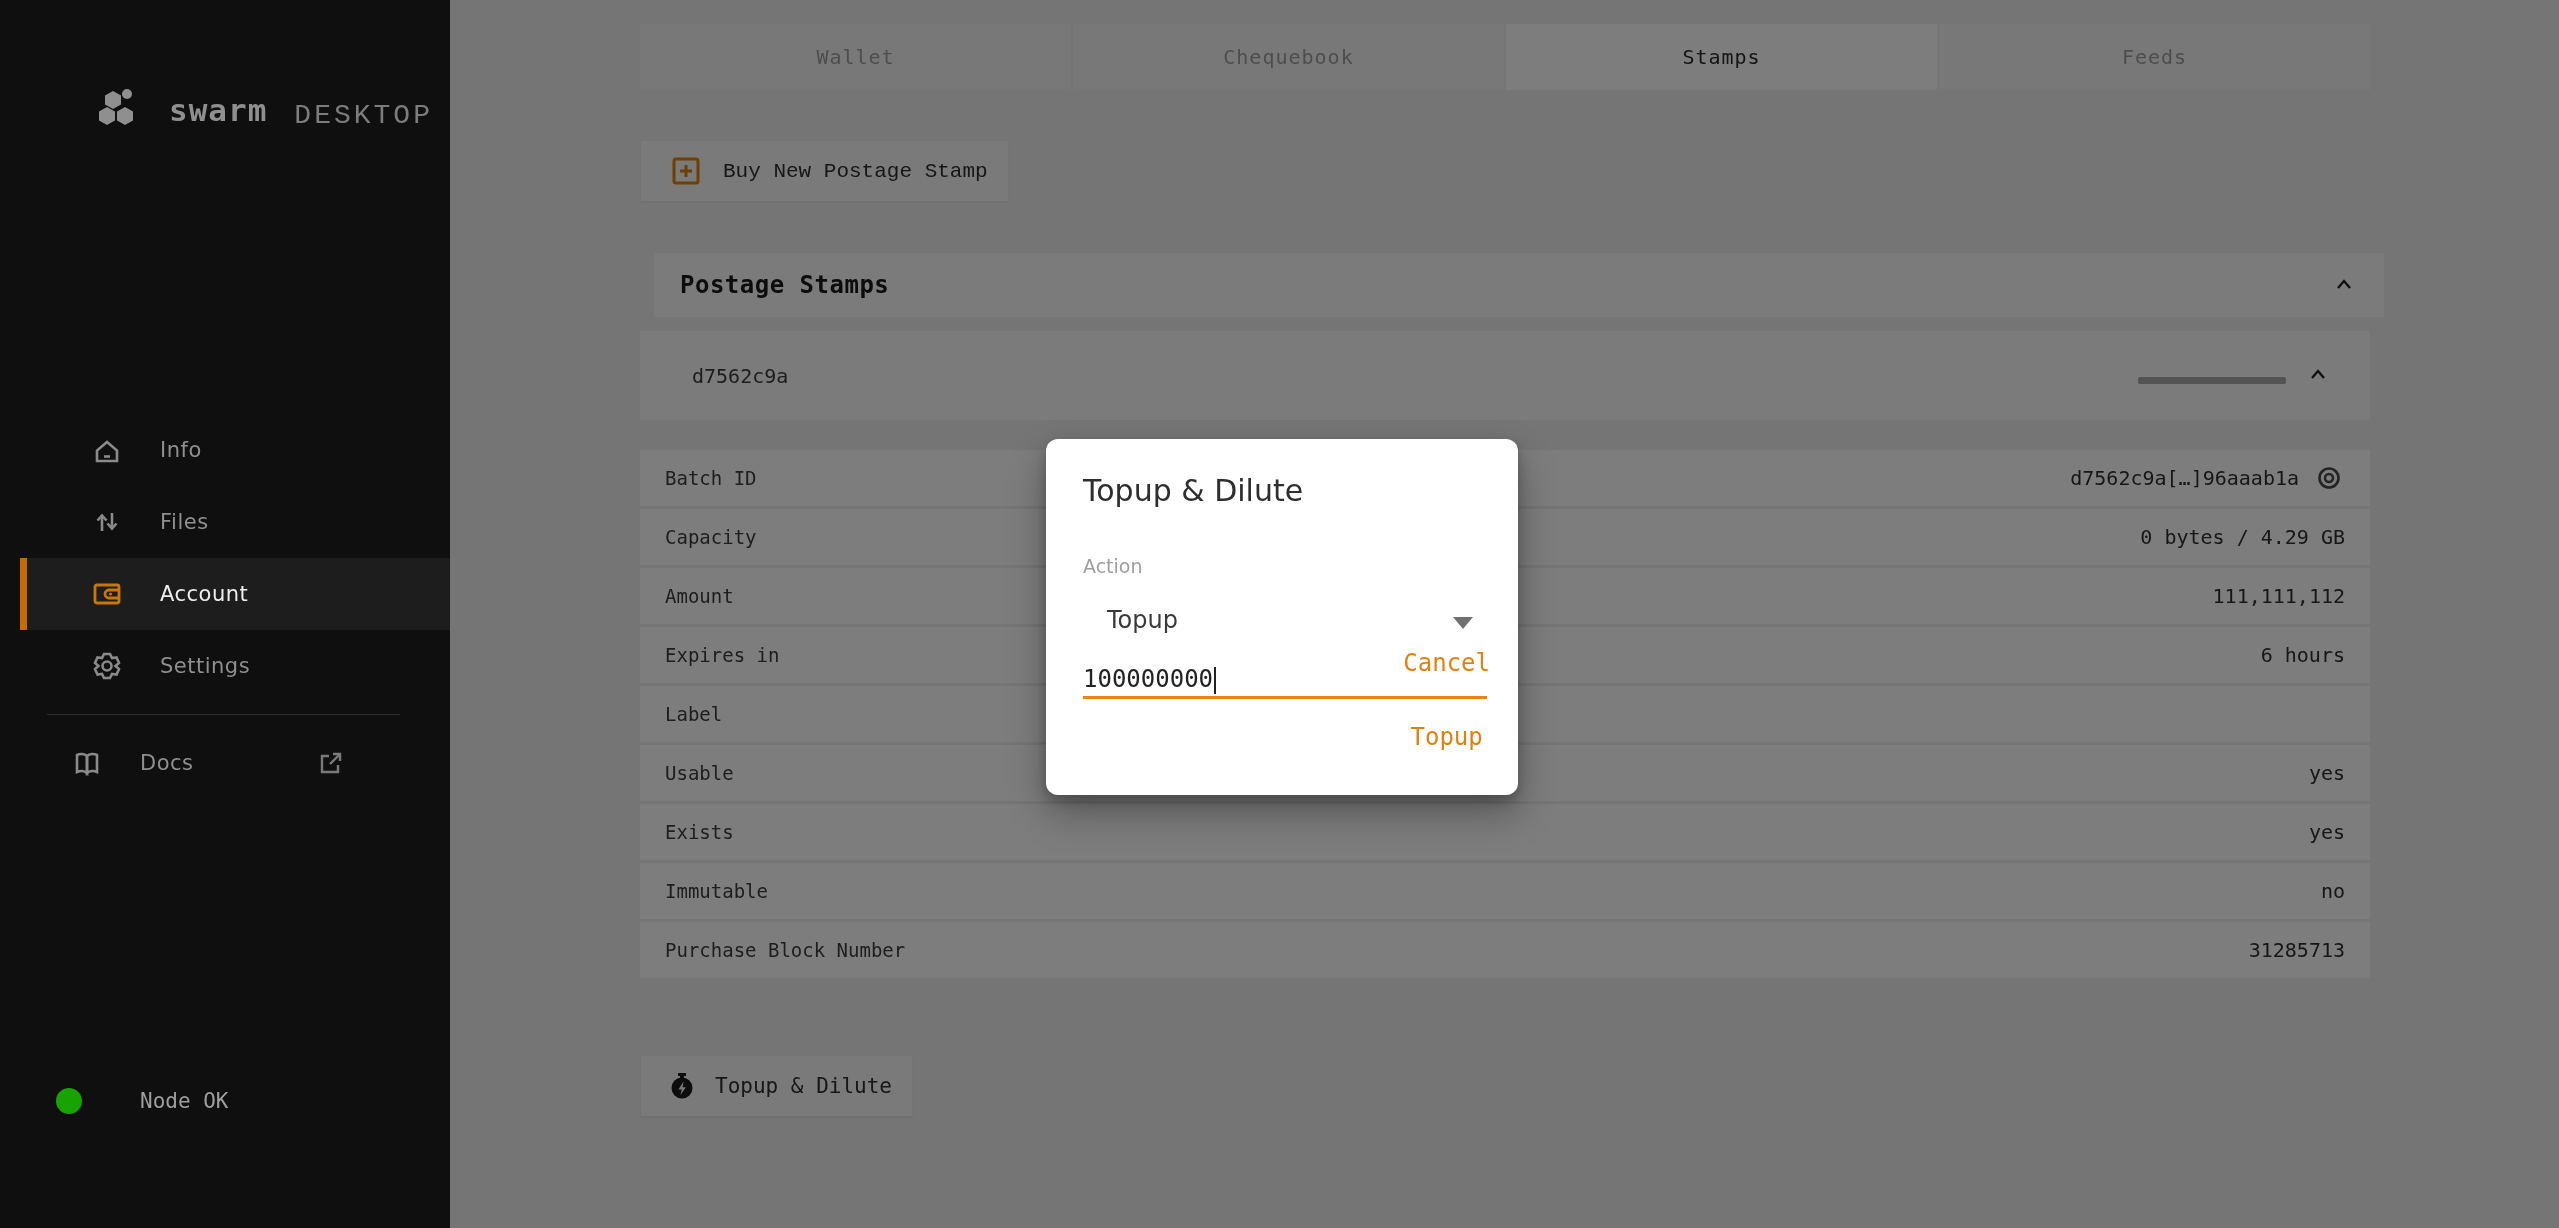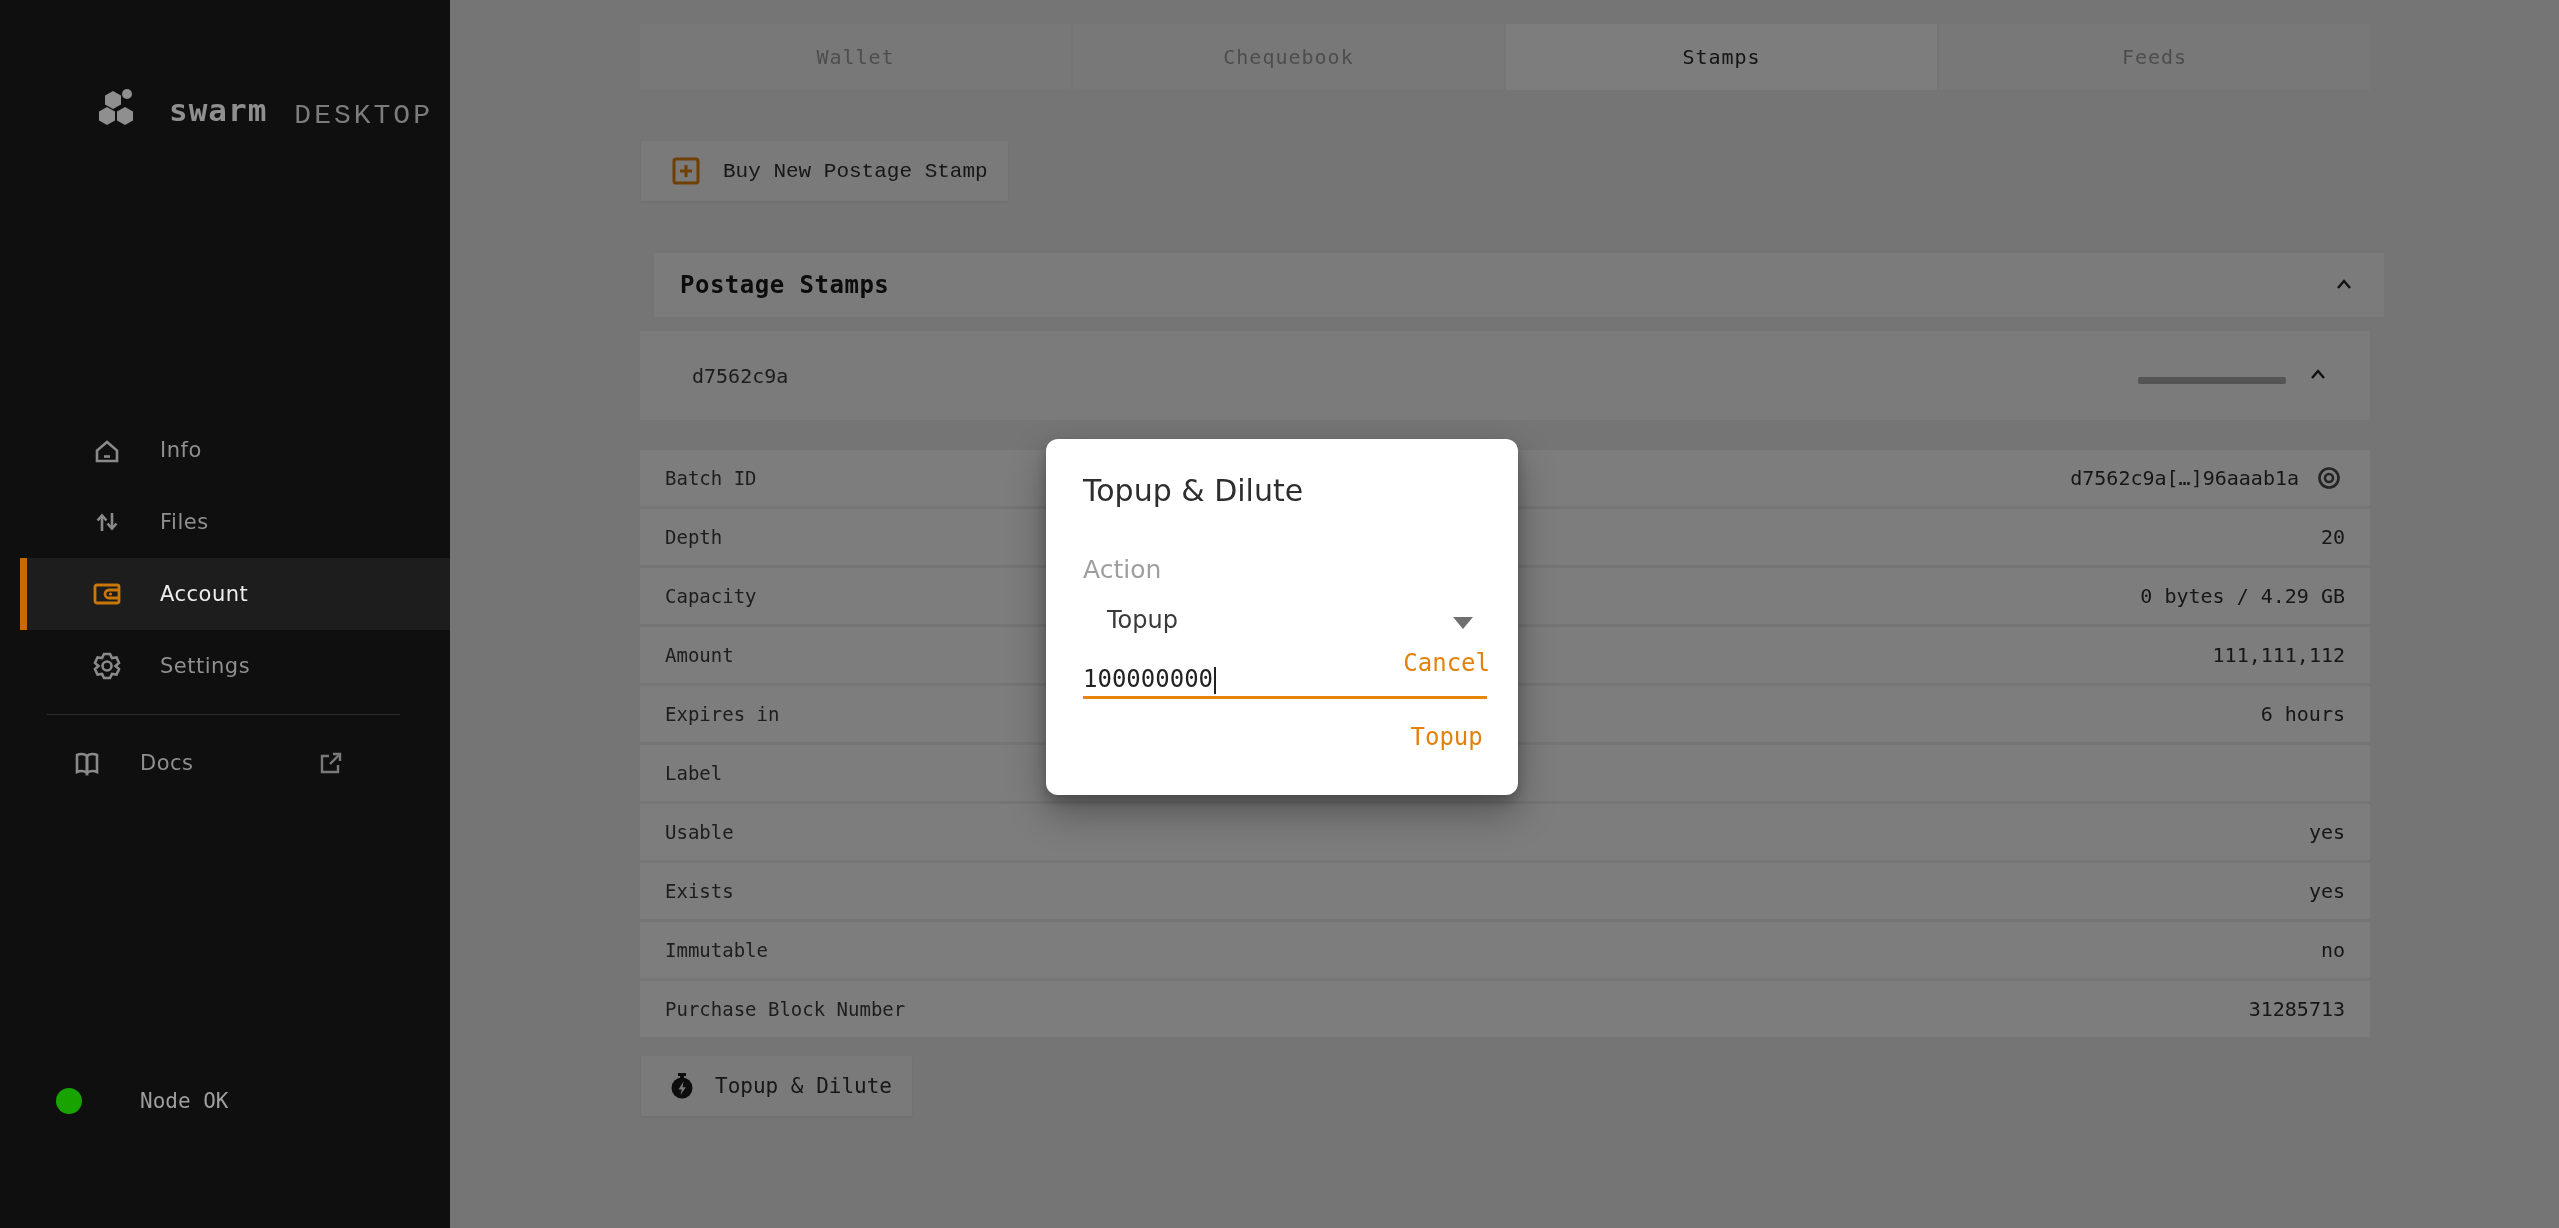--- a/index.html
+++ b/index.html
@@ -57,21 +57,21 @@
   .topup-btn { position:absolute; left:191px; top:1056px; width:271px; height:60px; background:#f4f4f4;
                display:flex; align-items:center; padding-left:26px; gap:18px; cursor:pointer;
                box-shadow:0 1px 2px rgba(0,0,0,0.08); }
   .topup-btn .btn-label { font-family:"DejaVu Sans Mono", monospace; font-size:21px; color:#2e2e2e; }
 
   
   .backdrop { position:absolute; left:450px; top:0; width:2109px; height:1228px; background:rgba(0,0,0,0.5); z-index:70; }
   .modal { position:absolute; left:1046px; top:439px; width:472px; height:356px; background:#ffffff; border-radius:12px;
            z-index:80; box-shadow:0 18px 38px rgba(0,0,0,0.30), 0 6px 12px rgba(0,0,0,0.22); }
   .modal-title { position:absolute; left:37px; top:34px; font-size:30px; color:#2e2e2e; }
-  .modal-action-label { position:absolute; left:37px; top:116px; font-size:25px; color:#9e9e9e; }
+  .modal-action-label { position:absolute; left:37px; top:116px; font-size:19px; color:#9e9e9e; }
   .modal-select { position:absolute; left:37px; top:158px; width:404px; height:50px; cursor:pointer; }
   .modal-select .sel-value { position:absolute; left:24px; top:9px; font-size:24px; color:#3a3a3a; }
   .modal-select .sel-arrow { position:absolute; right:14px; top:20px; width:0; height:0;
            border-left:10px solid transparent; border-right:10px solid transparent; border-top:12px solid #707070; }
   .modal-input { position:absolute; left:37px; top:218px; width:404px; height:42px; cursor:text; }
   .modal-input .inp-text { position:absolute; left:0; top:8px; font-family:"DejaVu Sans Mono", monospace; font-size:24px; color:#222222; }
   .caret { display:inline-block; width:2px; height:27px; background:#222222; vertical-align:middle; margin-left:1px; }
   .inp-underline { position:absolute; left:0; top:39px; width:404px; height:3px; background:#e8860b; }
   .modal-actions { position:absolute; right:28px; top:730px; }
   .modal .modal-actions { top:auto; bottom:44px; display:flex; gap:46px;flex-direction:column; }
@@ -209,25 +209,20 @@
       <span class="tspacer"></span>
       <span class="tvalue">d7562c9a[…]96aaab1a</span>
       <span class="eye">
         <svg width="32" height="32" viewBox="0 0 32 32" fill="none" stroke="currentColor" stroke-width="2.6">
           <circle cx="16" cy="16" r="9.5"></circle>
           <circle cx="16" cy="16" r="4"></circle>
         </svg>
       </span>
     </div>
     <div class="trow">
-      <span class="tlabel">Depth</span>
-      <span class="tspacer"></span>
-      <span class="tvalue">20</span>
-    </div>
-    <div class="trow">
       <span class="tlabel">Capacity</span>
       <span class="tspacer"></span>
       <span class="tvalue">0 bytes / 4.29 GB</span>
     </div>
     <div class="trow">
       <span class="tlabel">Amount</span>
       <span class="tspacer"></span>
       <span class="tvalue">111,111,112</span>
     </div>
     <div class="trow">

